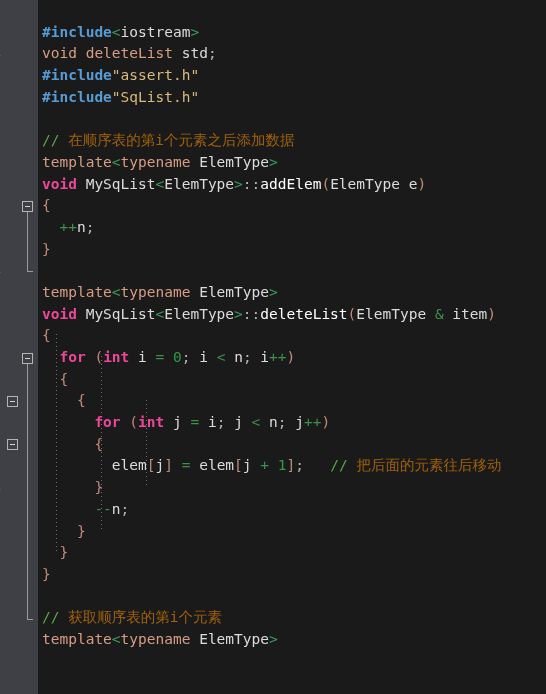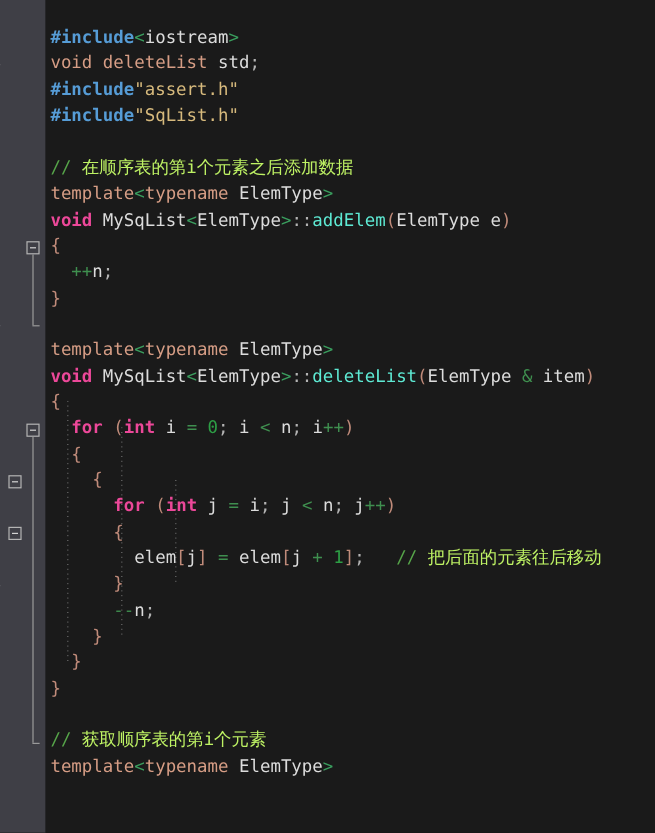--- a/index.html
+++ b/index.html
@@ -89,22 +89,22 @@
     background-image: linear-gradient(to bottom, #6e6e6e 1px, transparent 1px);
     background-size: 1px 4px;
   }
   
   .pp   { color: #569cd6; font-weight: bold; }     
   .kw   { color: #ec4899; font-weight: bold; }     
   .kw2  { color: #d69d85; }                        
   .str  { color: #d7ba7d; }                        
   .ang  { color: #3a9e5e; }                        
   .cmt  { color: #57a64a; }                        
-  .cmtc { color: #bef264; }                        
-  .fn   { color: #5eead4; }                        
+  .cmtc { color: #a16207; }                        
+  .fn   { color: #ffffff; }                        
   .op   { color: #3f8f4f; }                        
   .num  { color: #2d9e45; }                        
   .br   { color: #c08b7a; }                        
   .punc { color: #b4b4b4; }                        
   .pl   { color: #dcdcdc; }                        
 </style>
 </head>
 <body>
 
 <div id="editor">

